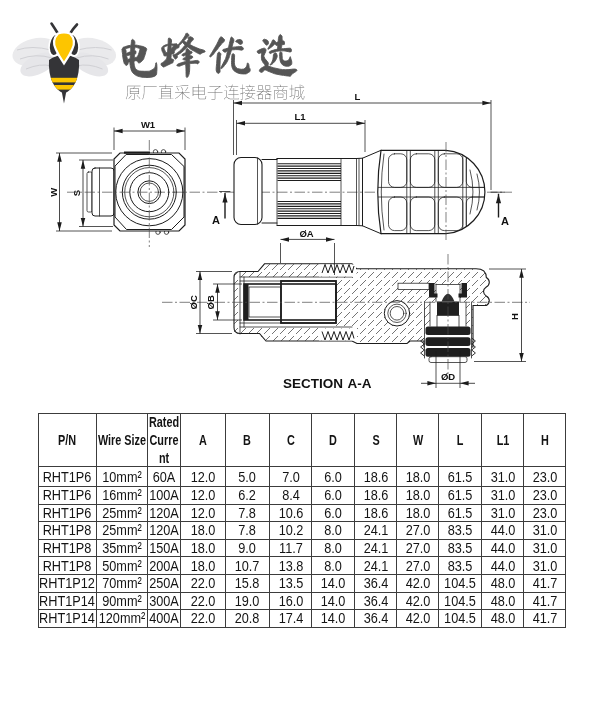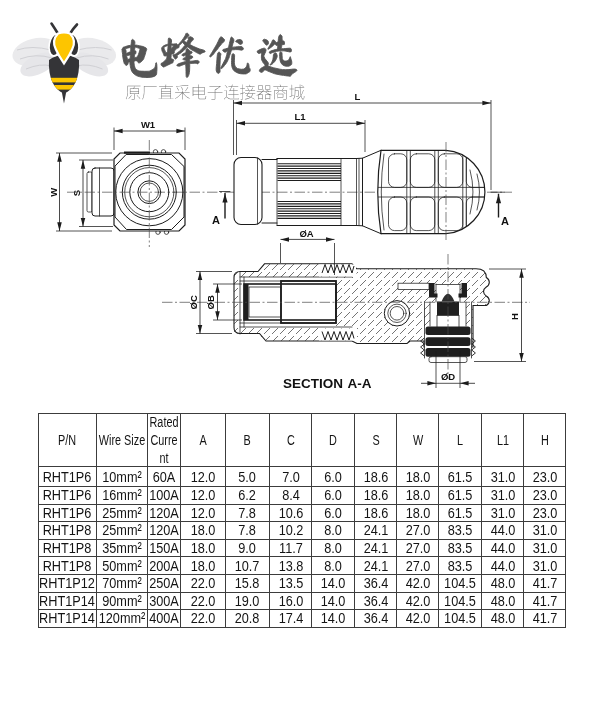--- a/index.html
+++ b/index.html
@@ -15,21 +15,21 @@
   .lbl{font-family:"Liberation Sans",sans-serif;font-weight:bold;fill:#111;font-size:9.5px;}
   .lbl11{font-size:11px;} .lbl13{font-size:13.5px;}
   .hat{fill:url(#hatch);stroke:none;}
   .wh{fill:#fff;}
   .dk{fill:#1f1f1f;}
   #spec-table{position:absolute;left:37.5px;top:413px;}
   table{border-collapse:collapse;table-layout:fixed;width:528px;
         font-family:"Liberation Sans",sans-serif;color:#141414;}
   th,td{border:1px solid #3c3c3c;text-align:center;vertical-align:middle;
         padding:0;font-size:15.5px;line-height:1.16;position:relative;}
-  th{font-weight:normal;}
+  th{font-weight:bold;}
   th span,td span{position:absolute;left:50%;top:50%;white-space:pre;text-align:center;}
   th span{transform:translate(-50%,-50%) scaleX(0.70);}
   td span{transform:translate(-50%,-50%) scaleX(0.82);}
   thead tr{height:53px;}
   tbody tr{height:17.6px;margin-top:40px;}
   tbody tr:first-child{height:20px;}
 </style>
 </head>
 <body>
 

